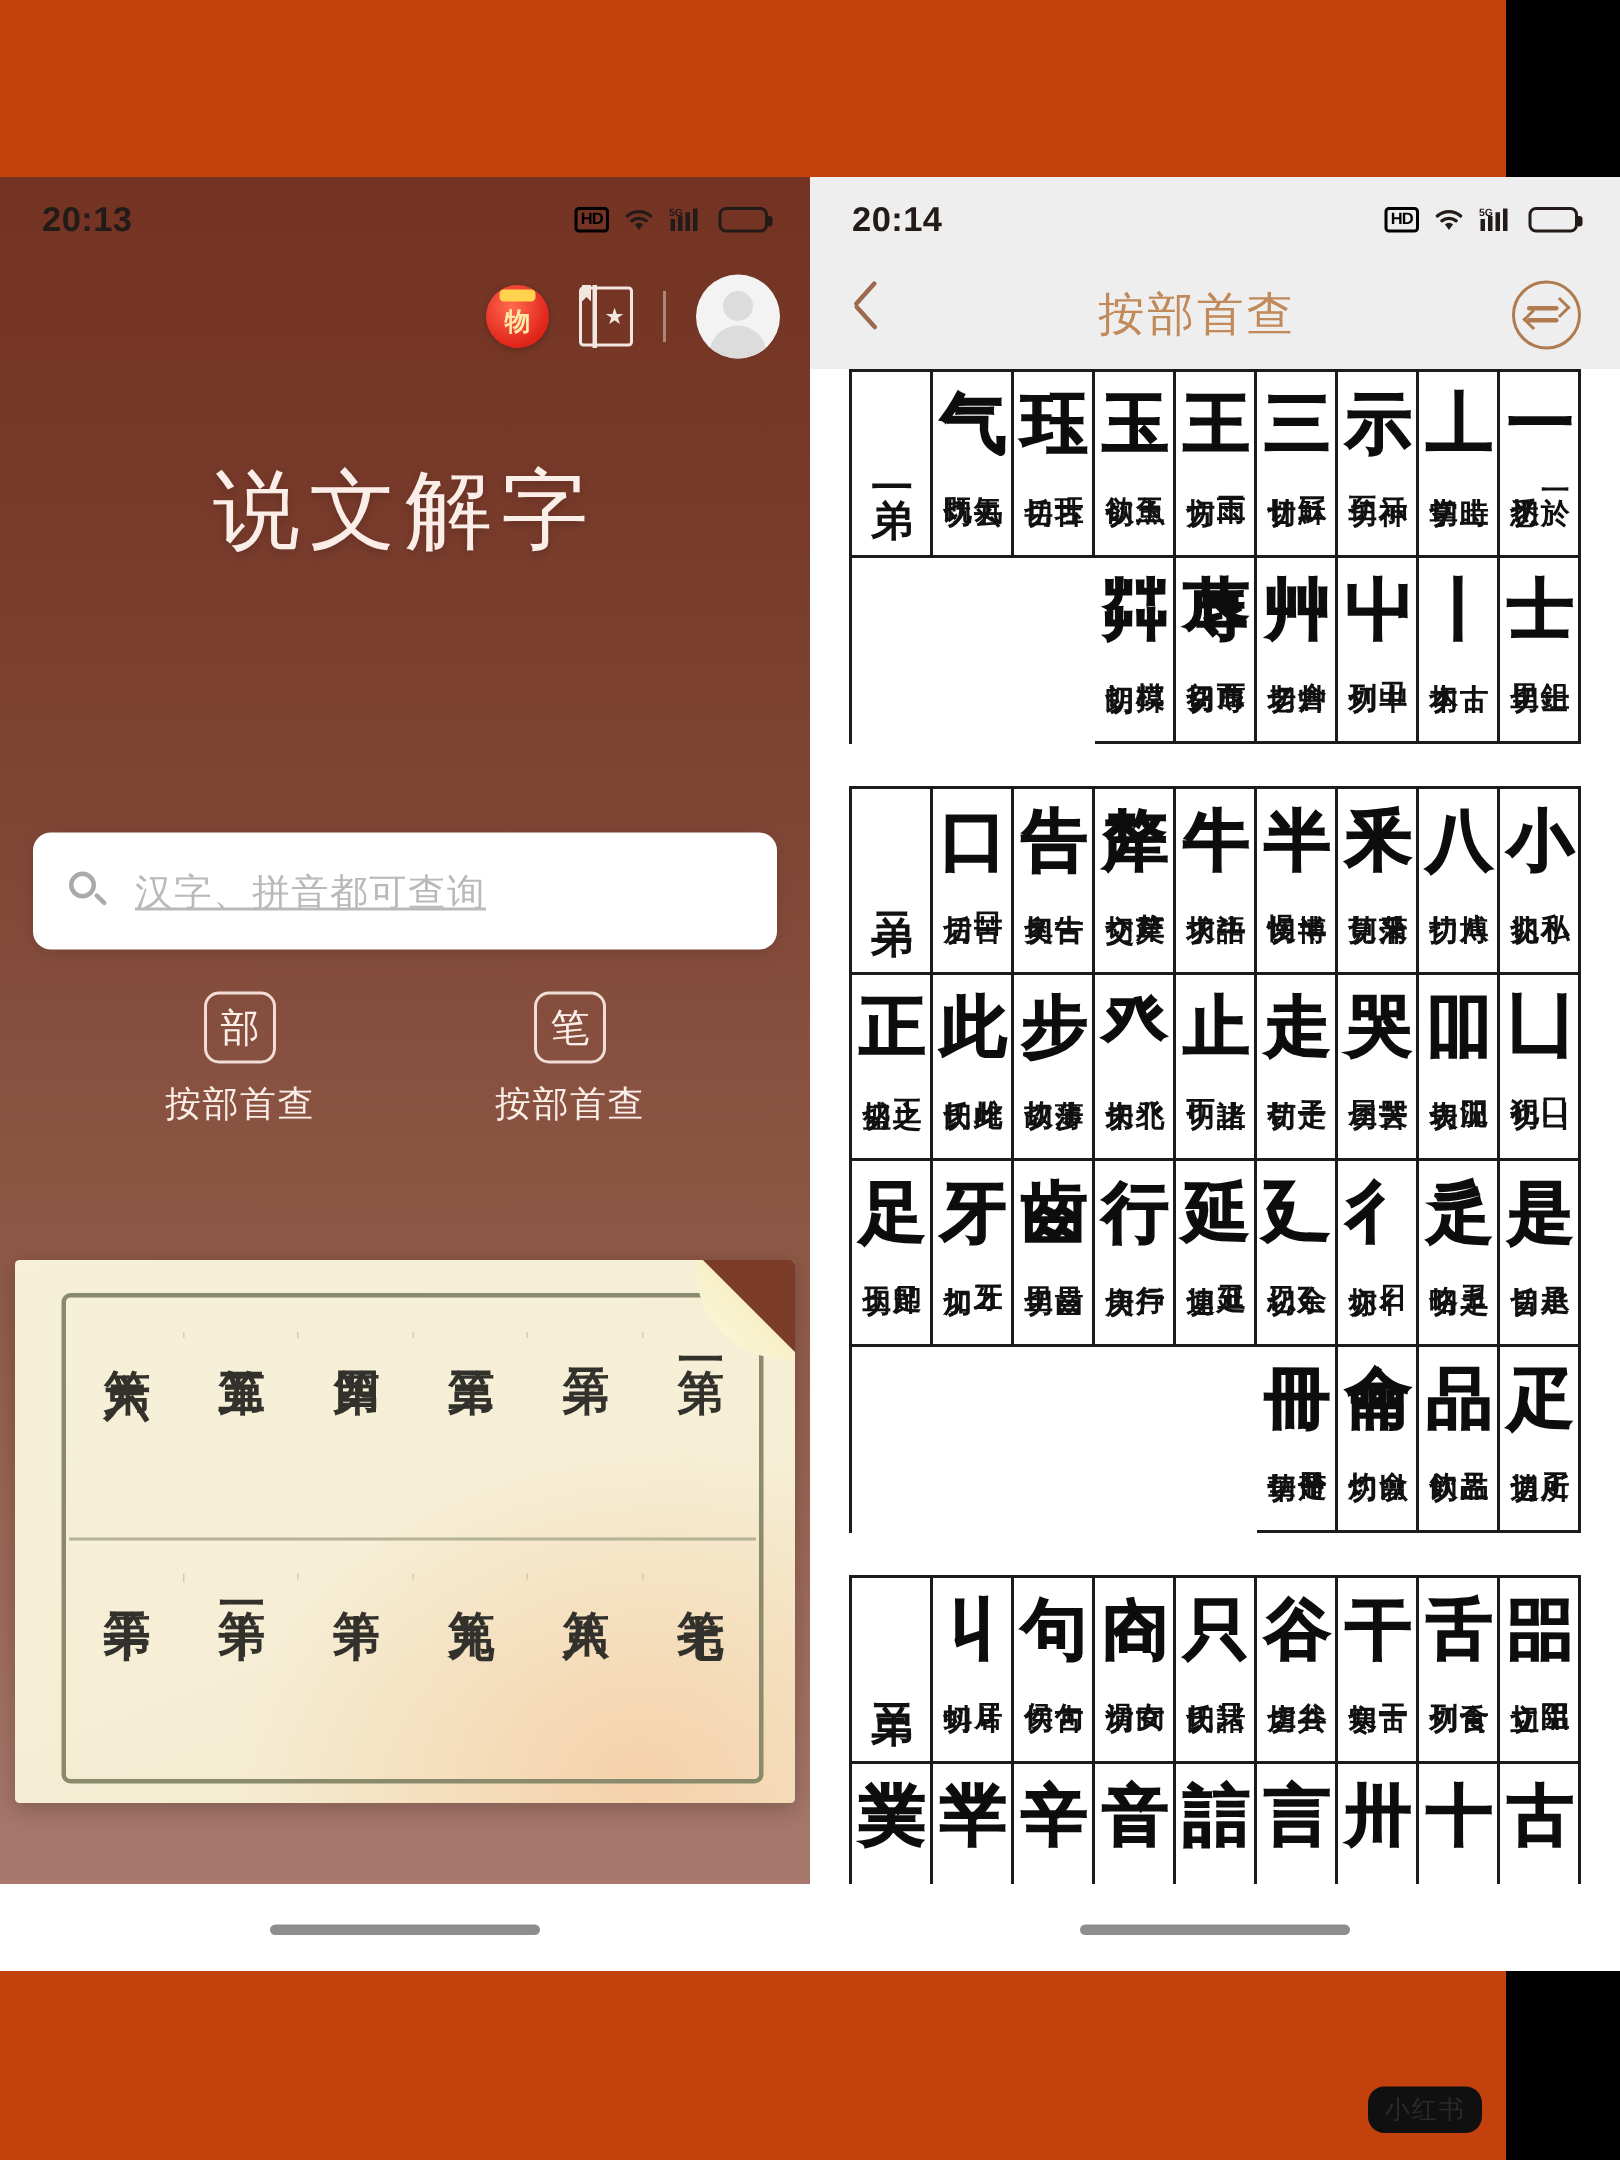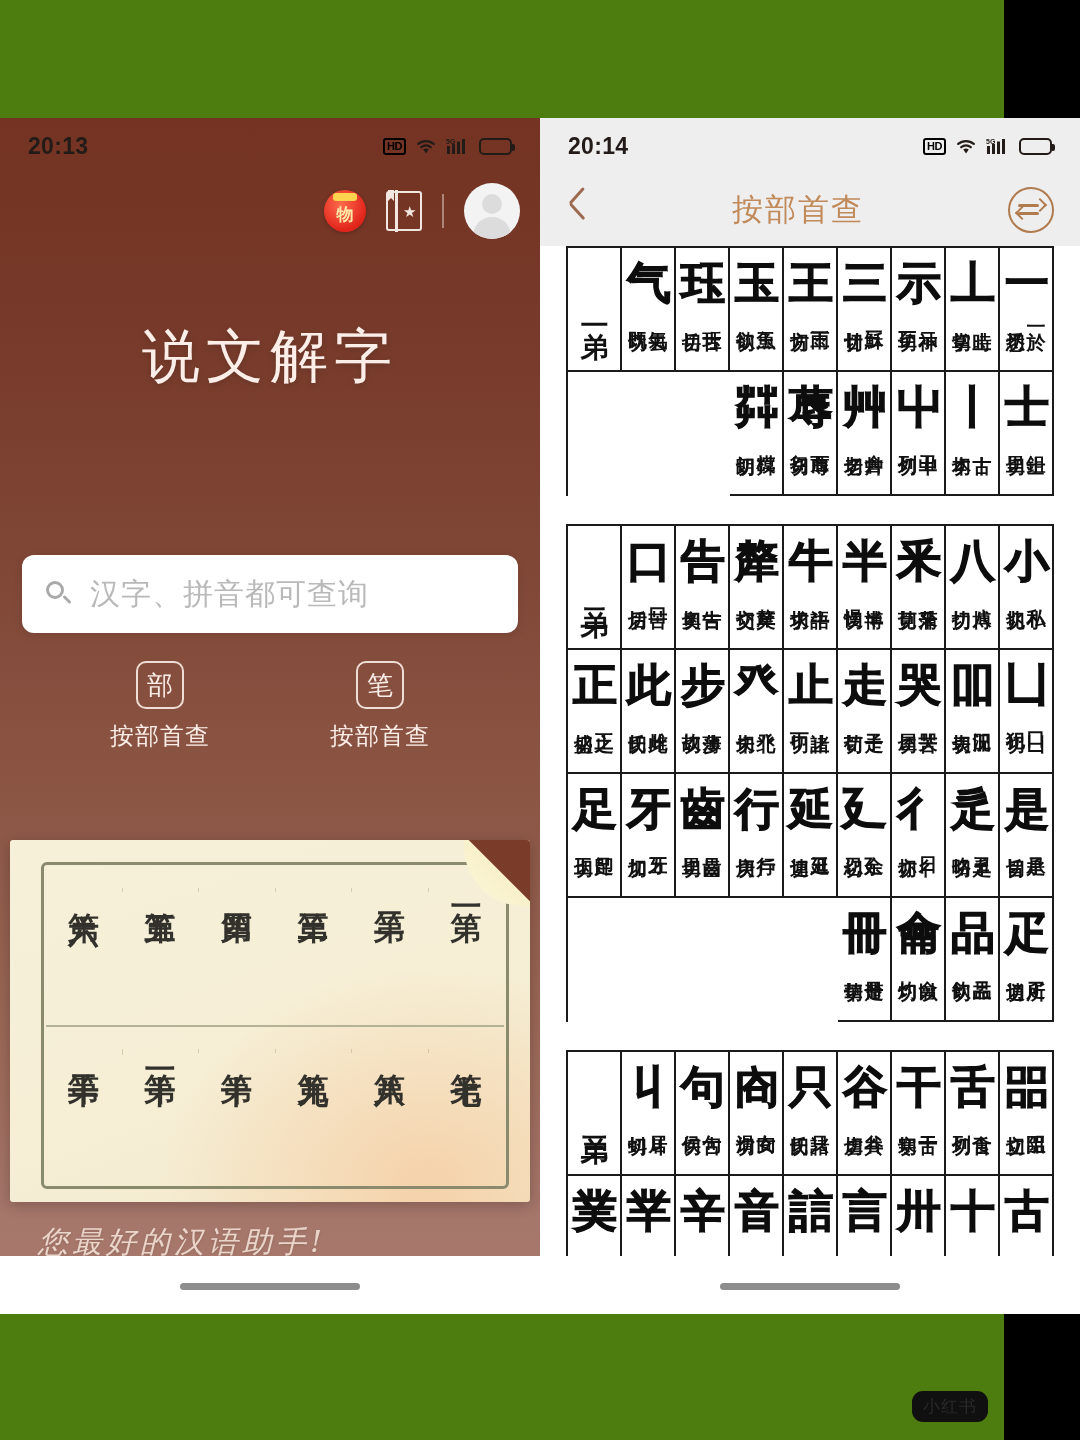--- a/index.html
+++ b/index.html
@@ -1,18 +1,18 @@
 <!DOCTYPE html>
 <html><head>
 <meta charset="utf-8">
 <style>
   html,body{margin:0;padding:0;background:#000;}
   body{width:1080px;height:1440px;overflow:hidden;font-family:"Liberation Sans","DejaVu Sans",sans-serif;}
 
-  .screen{position:relative;width:1004px;height:1440px;background:#4d7c0f;}
+  .screen{position:relative;width:1004px;height:1440px;background:#c2410c;}
 
   
   .phone{position:absolute;top:118px;width:540px;height:1196px;overflow:hidden;}
   .phone-left{left:0;}
   .phone-right{left:540px;background:#fff;}
 
   
   .left-bg{
     position:absolute;inset:0;
     background:linear-gradient(180deg,
@@ -70,38 +70,38 @@
   .avatar{
     width:56px;height:56px;border-radius:50%;background:#f3f3f3;
     position:relative;overflow:hidden;flex:none;
   }
   .avatar::before{content:"";position:absolute;left:50%;top:11px;transform:translateX(-50%);
     width:20px;height:20px;border-radius:50%;background:#dcdcdc;}
   .avatar::after{content:"";position:absolute;left:50%;top:34px;transform:translateX(-50%);
     width:38px;height:30px;border-radius:19px 19px 0 0;background:#dcdcdc;}
 
   .app-title{
-    position:absolute;left:0;right:0;top:200px;text-align:center;
+    position:absolute;left:0;right:0;top:184px;text-align:center;
     font-size:58px;color:#fbeee8;letter-spacing:6px;
     font-family:"DejaVu Sans",sans-serif;font-weight:300;
     text-shadow:0 2px 6px rgba(0,0,0,.18);
   }
 
   .searchbox{
     position:absolute;left:22px;right:22px;top:437px;height:78px;
     background:#fff;border-radius:12px;display:flex;align-items:center;
     padding:0 24px;box-sizing:border-box;gap:18px;
     box-shadow:0 2px 10px rgba(0,0,0,.10);
   }
   .mag{width:26px;height:26px;flex:none;position:relative;}
   .mag::before{content:"";position:absolute;left:0;top:0;width:18px;height:18px;
     border:3px solid #aaa;border-radius:50%;box-sizing:border-box;}
   .mag::after{content:"";position:absolute;left:16px;top:17px;width:10px;height:3px;
     background:#aaa;transform:rotate(45deg);border-radius:2px;}
-  .search-ph{color:#b9b9b9;font-size:30px;letter-spacing:1px;}
+  .search-ph{color:#b9b9b9;font-size:25px;letter-spacing:1px;text-decoration:underline;}
 
   .quick-row{
     position:absolute;left:0;right:0;top:543px;
     display:flex;justify-content:center;gap:120px;
   }
   .quick{display:flex;flex-direction:column;align-items:center;gap:11px;}
   .quick-sq{
     width:44px;height:44px;border:2px solid #f0ded6;border-radius:10px;
     display:flex;align-items:center;justify-content:center;
     color:#fbeee8;font-size:26px;
@@ -342,21 +342,20 @@
               <span class="chapter-text">第十一</span>
             </div>
           <div class="chapter-cell">
               <span class="chapter-text">第十二</span>
             </div>
         </div>
       </div>
       <div class="card-curl"></div>
     </div>
 
-    <div class="slogan">您最好的汉语助手!</div>
 
     <div class="white-foot"></div>
     <div class="home-bar"></div>
   </div>
 
   <div class="phone phone-right">
     <div class="right-top"></div>
 
     <div class="statusbar">
       <div class="sb-time dark">20:14</div>

